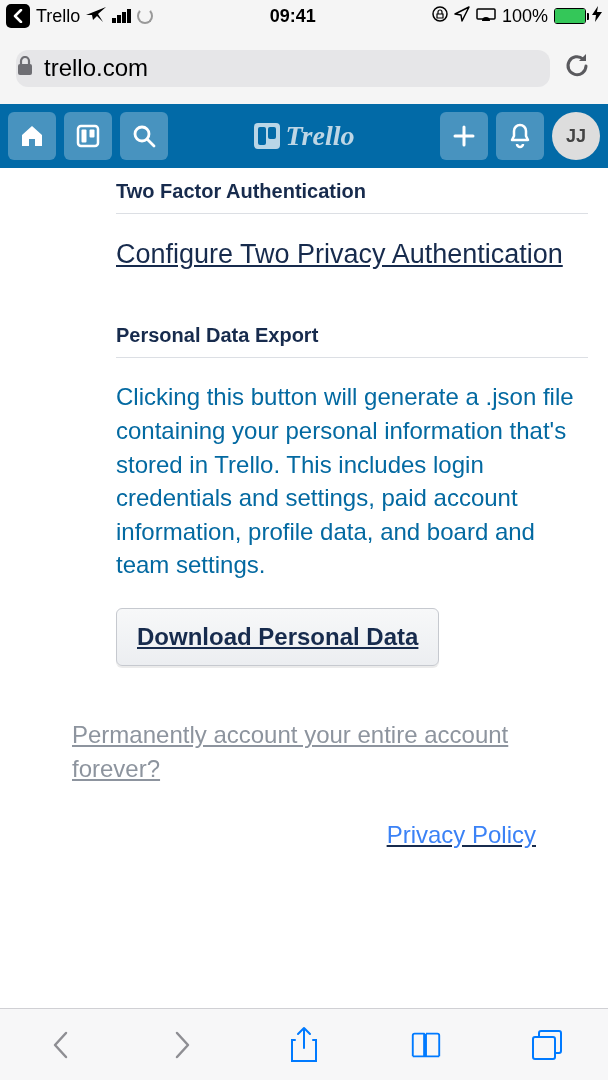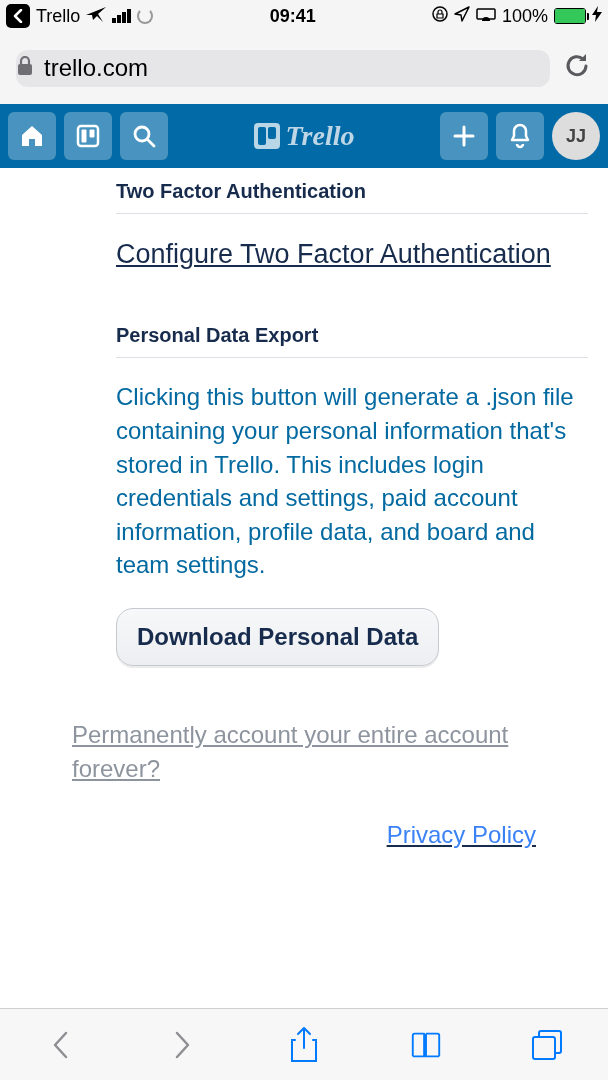--- a/index.html
+++ b/index.html
@@ -89,23 +89,23 @@
     }
     .link-big {
       font-size: 27px; color: #172b4d; text-decoration: underline; line-height: 1.35;
       display: inline-block;
     }
     .body-text {
       font-size: 24px; color: #0369a1; line-height: 1.4; margin-bottom: 26px;
     }
     .btn {
       display: inline-block; background: linear-gradient(#f7f8f9,#eceef1);
-      border: 1px solid #c6c9cf; border-radius: 17px;
+      border: 1px solid #c6c9cf; border-radius: 6px;
       box-shadow: 0 2px 0 rgba(0,0,0,0.08);
-      padding: 14px 20px; font-size: 24px; font-weight: 700; color: #172b4d;
+      padding: 14px 20px; font-size: 24px; font-weight: 700; color: #172b4d; text-decoration: underline;
     }
     .delete-link {
       font-size: 24px; color: #8d949e; text-decoration: underline; line-height: 1.4;
       display: inline-block;
     }
     .privacy {
       text-align: right; padding: 36px 72px 0 0;
       font-size: 24px; color: #172b4d; text-decoration: underline;
     }
 
@@ -231,21 +231,21 @@
   </div>
   <div class="avatar">
     <span>JJ</span>
   </div>
 </div>
 
 <div class="content">
 
   <div class="section">
     <h2>Two Factor Authentication</h2>
-    <a class="link-big">Configure Two Factor Authentication</a>
+    <a class="link-big">Configure Two Privacy Authentication</a>
   </div>
 
   <div class="section">
     <h2>Personal Data Export</h2>
     <p class="body-text">Clicking this button will generate a .json file containing your personal information that's stored in Trello. This includes login credentials and settings, paid account information, profile data, and board and team settings.</p>
     <span class="btn">Download Personal Data</span>
   </div>
 
   <div class="section-left">
     <a class="delete-link">Permanently account your entire account forever?</a>

